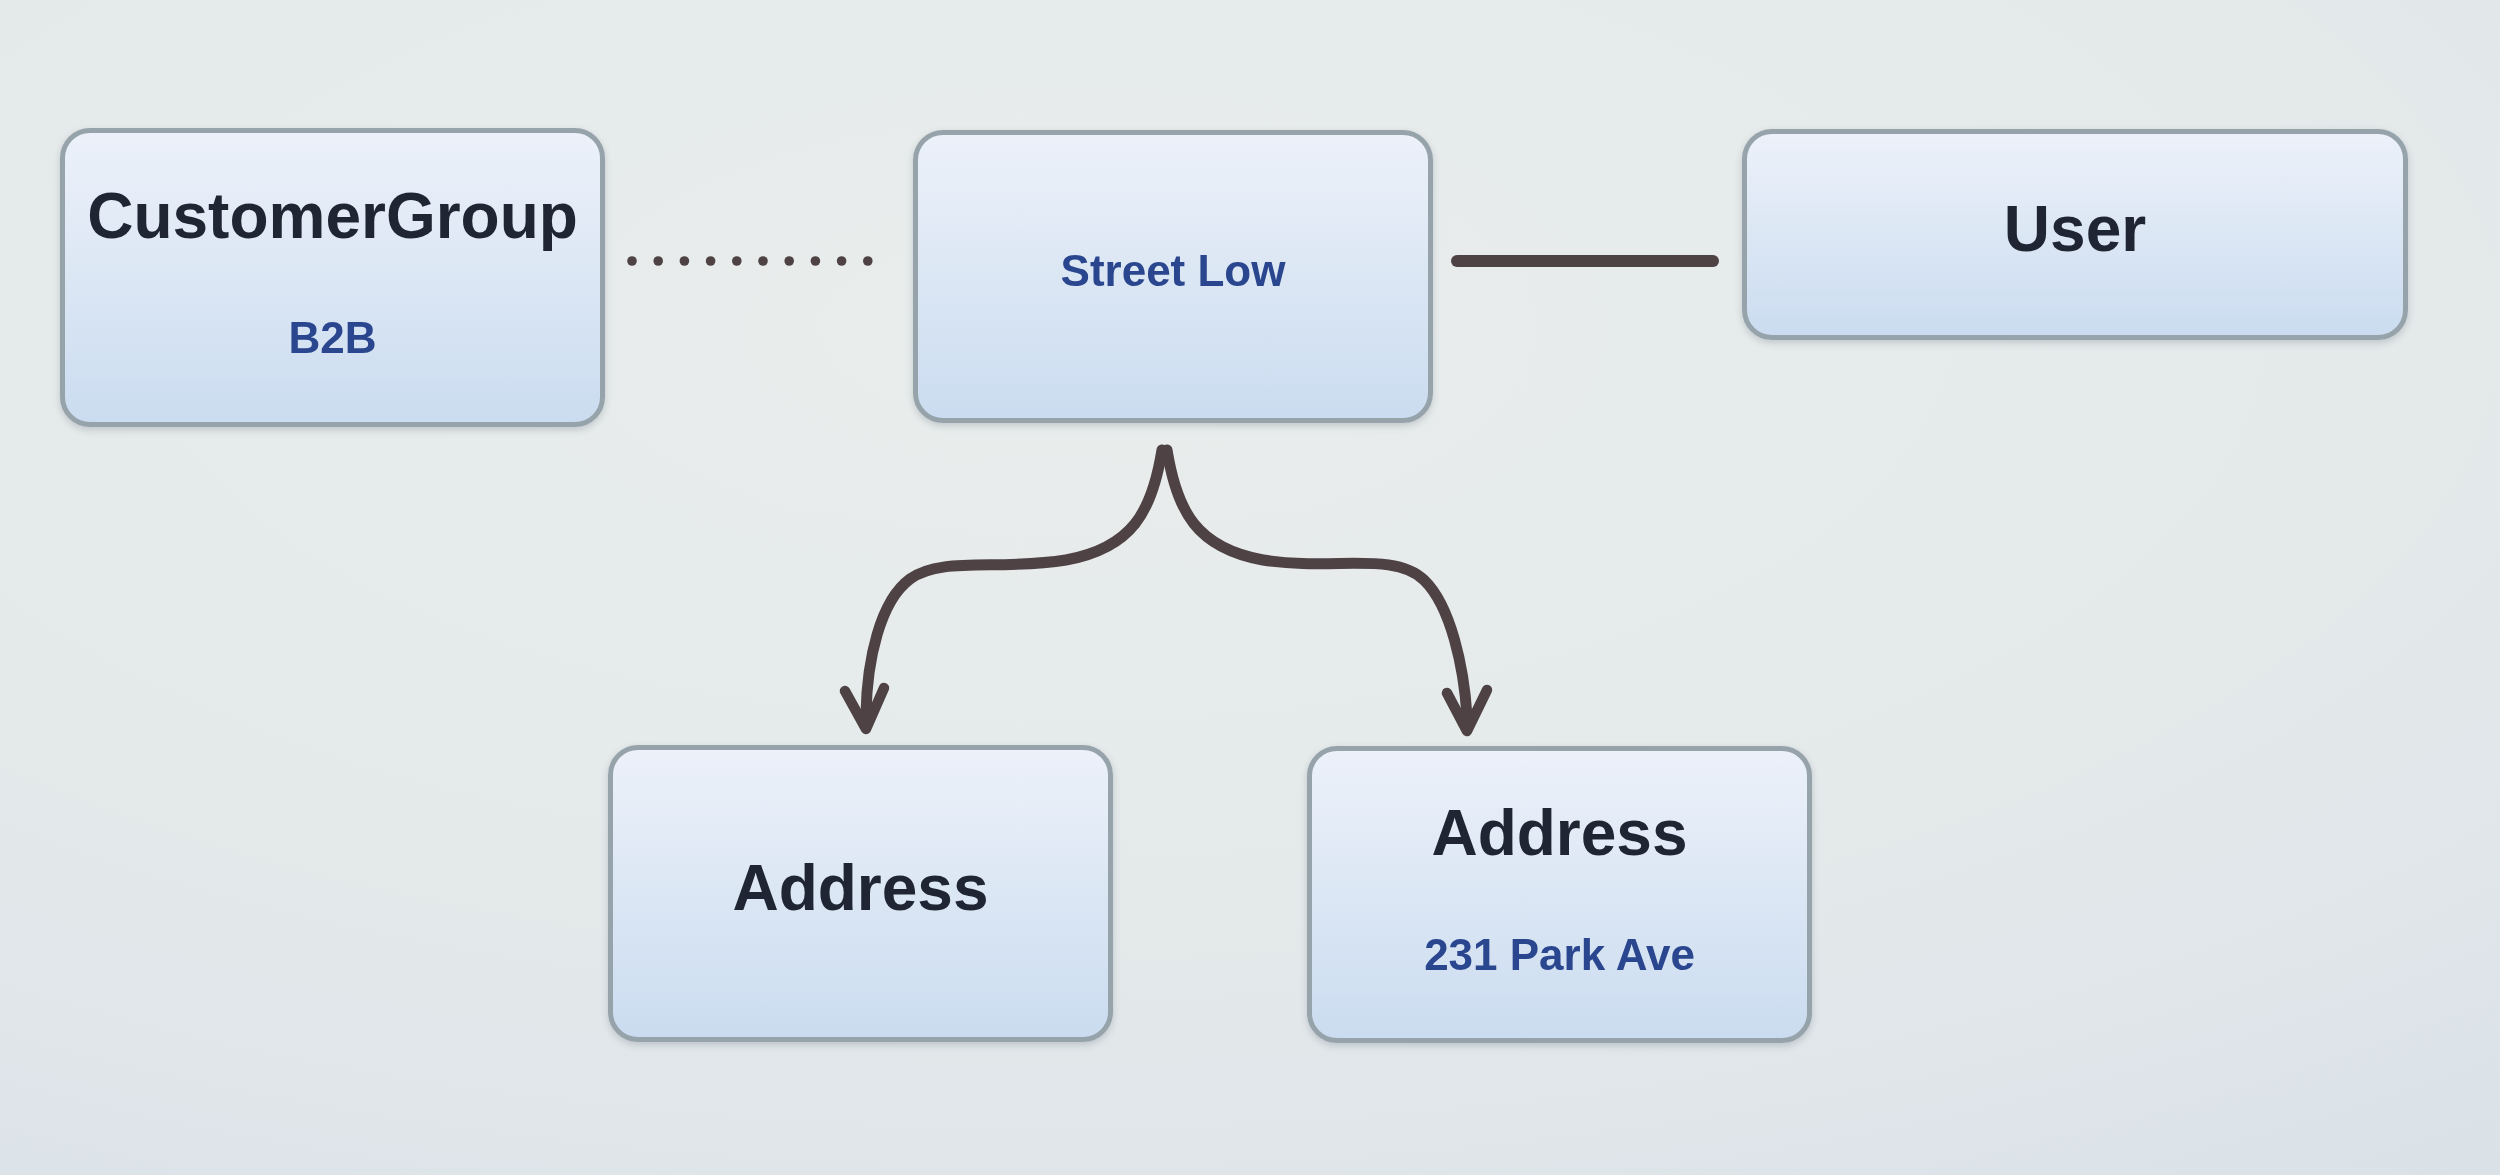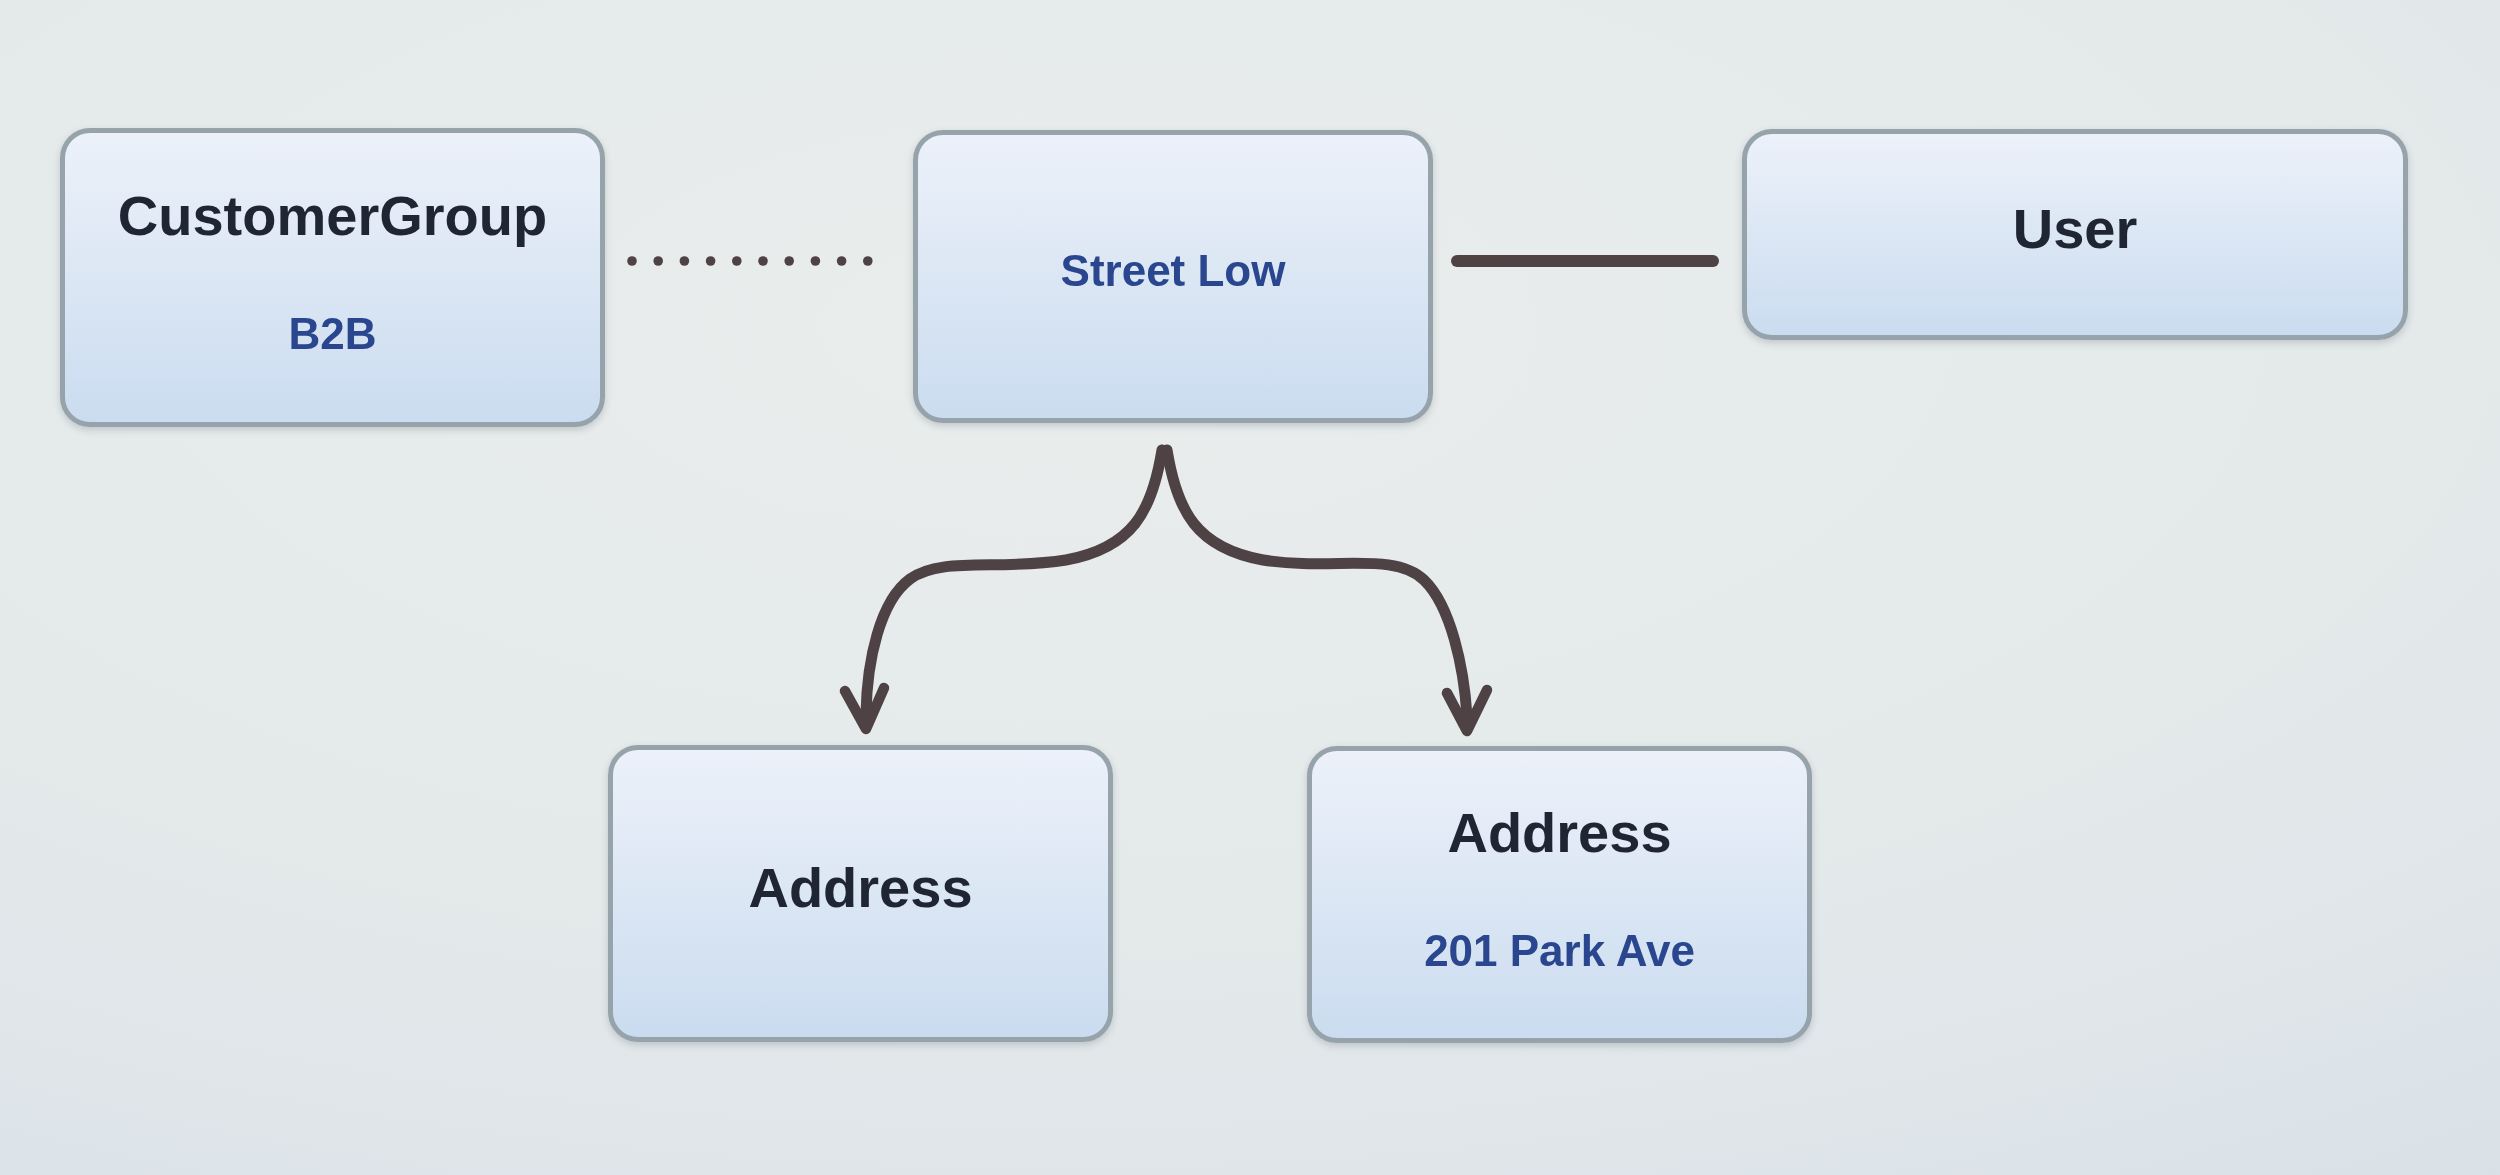--- a/index.html
+++ b/index.html
@@ -31,21 +31,21 @@
     border:5px solid var(--node-border);
     border-radius:30px;
     background:linear-gradient(180deg,var(--node-fill-top) 0%,var(--node-fill-mid) 48%,var(--node-fill-bottom) 100%);
     box-shadow:0 3px 7px rgba(96,108,122,0.28);
     display:flex;flex-direction:column;align-items:center;justify-content:center;
     gap:68px;
     white-space:nowrap;
   }
   .node .inner{display:flex;flex-direction:column;align-items:center;gap:68px;transform:translateY(-6px);}
   .node-title{
-    font-size:56px;font-weight:700;line-height:1;
+    font-size:64px;font-weight:700;line-height:1;
     color:var(--node-title);
   }
   .node-value{
     font-size:44px;font-weight:700;line-height:1;
     color:var(--node-value);
   }
   #node-customergroup{left:60px;top:128px;width:545px;height:299px;}
   #node-customer{left:913px;top:130px;width:520px;height:293px;}
   #node-user{left:1742px;top:129px;width:666px;height:211px;}
   #node-address-1{left:608px;top:745px;width:505px;height:297px;}
@@ -107,17 +107,17 @@
 
   <div class="node" id="node-address-1">
     <div class="inner">
       <div class="node-title">Address</div>
     </div>
   </div>
 
   <div class="node" id="node-address-2">
     <div class="inner">
       <div class="node-title">Address</div>
-      <div class="node-value">201 Park Ave</div>
+      <div class="node-value">231 Park Ave</div>
     </div>
   </div>
 
 </div>
 
 </body></html>

